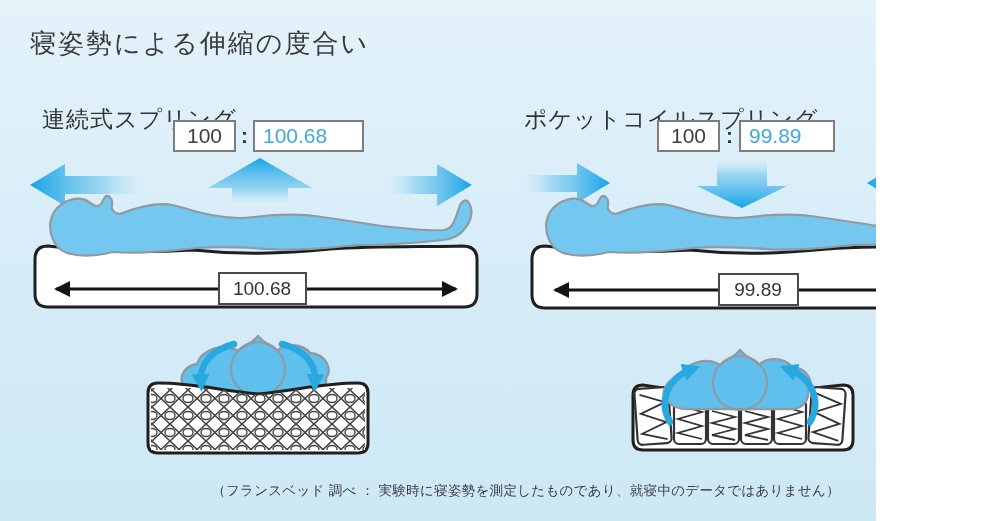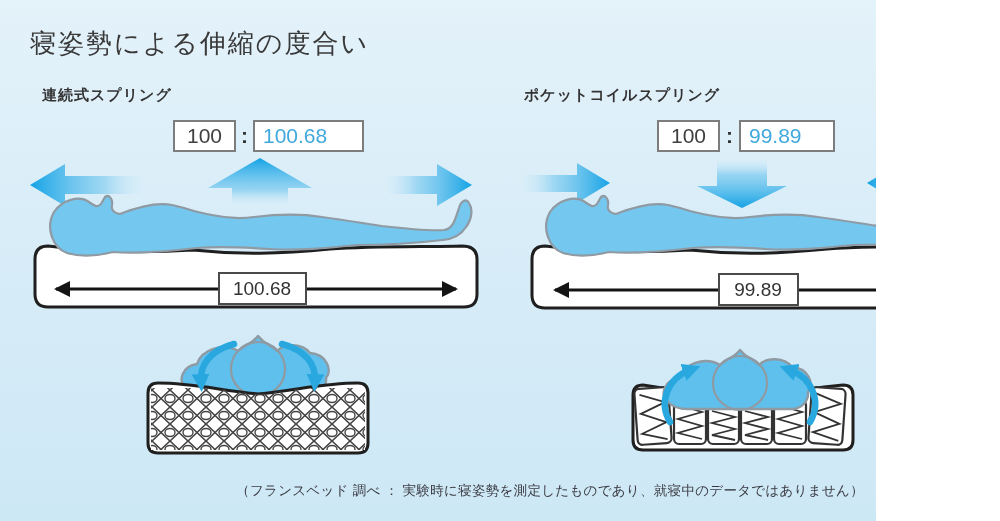--- a/index.html
+++ b/index.html
@@ -1,31 +1,31 @@
 <!DOCTYPE html>
 <html><head>
 <meta charset="utf-8">
 <style>
   html,body{margin:0;padding:0;}
   body{font-family:"Liberation Sans","DejaVu Sans",sans-serif;}
   .canvas{position:relative;width:876px;height:521px;overflow:hidden;
     background:linear-gradient(180deg,#e4f2fa 0%,#d8edf8 45%,#cde8f5 100%);}
   .title{position:absolute;left:30px;top:26px;font-size:26px;letter-spacing:2px;color:#3a3a3a;}
-  .col-label{position:absolute;top:86px;font-size:15px;letter-spacing:1px;color:#333;font-weight:bold;}
+  .col-label{position:absolute;top:104px;font-size:23px;letter-spacing:1px;color:#333;}
   .col-label.left{left:42px;}
   .col-label.right{left:524px;text-align:right;}
   .ratio-box{position:absolute;top:120px;height:32px;background:#fff;border:2px solid #7d7d7d;
     box-sizing:border-box;display:flex;align-items:center;justify-content:center;
     font-size:21px;color:#3f3f3f;}
   .ratio-box.value{color:#42a9dc;justify-content:flex-start;padding-left:8px;}
   .ratio-colon{position:absolute;top:120px;height:32px;display:flex;align-items:center;
     font-size:21px;color:#333;font-weight:bold;}
   .fig{position:absolute;}
   svg text{font-family:"Liberation Sans","DejaVu Sans",sans-serif;}
-  .footnote{position:absolute;right:12px;top:482px;font-size:13.5px;color:#3a3a42;letter-spacing:0.3px;}
+  .footnote{position:absolute;right:36px;top:482px;font-size:13.5px;color:#3a3a42;letter-spacing:0.3px;}
 </style>
 </head>
 <body>
 
 <div class="canvas">
 
   <svg width="0" height="0" style="position:absolute" aria-hidden="true">
     <defs>
       <linearGradient id="gfr" x1="0" y1="0" x2="1" y2="0">
         <stop offset="0" stop-color="#14a3e5" stop-opacity="1"></stop>

